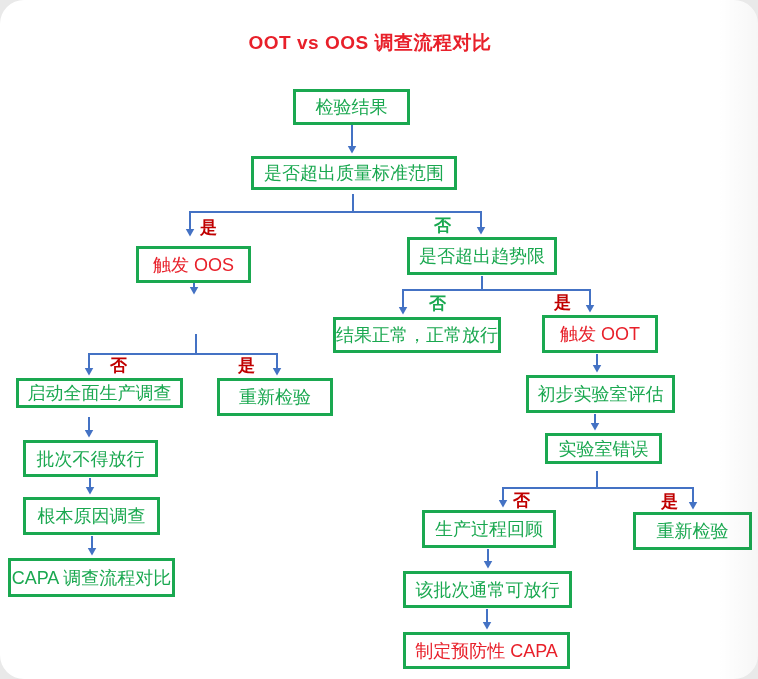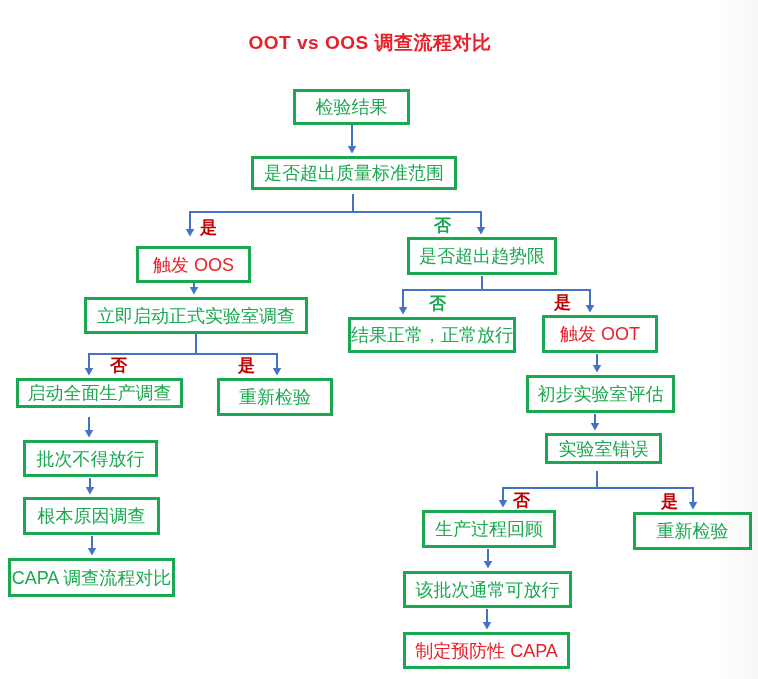--- a/index.html
+++ b/index.html
@@ -9,20 +9,21 @@
     --arrow:#4472c4;
     --background:#ffffff;
   }
   html,body{margin:0;padding:0;background:#e9e9e9;}
   body{font-family:"Liberation Sans","DejaVu Sans",sans-serif;}
   #stage{
     position:relative;
     width:758px;height:679px;
     background:var(--background);
     overflow:hidden;
+    border-radius:24px;
   }
   #edge-shadow{
     position:absolute;top:0;right:0;width:40px;height:100%;
     background:linear-gradient(to right, rgba(0,0,0,0), rgba(0,0,0,0.035));
     pointer-events:none;
   }
   .title{
     position:absolute;left:0;top:30px;width:740px;height:26px;
     text-align:center;font-size:19px;font-weight:bold;color:var(--red);
     letter-spacing:0.5px;
@@ -81,22 +82,21 @@
     <path class="edge" marker-end="url(#ah)" d="M597,471 V488 H503 V506"></path>
     <path class="edge" marker-end="url(#ah)" d="M597,488 H693 V508"></path>
     <path class="edge" marker-end="url(#ah)" d="M488,549 V567"></path>
     <path class="edge" marker-end="url(#ah)" d="M487,609 V628"></path>
   </svg>
 
   <div class="node green" style="left:293px;top:89px;width:117px;height:36px">检验结果</div>
   <div class="node green" style="left:251px;top:156px;width:206px;height:34px">是否超出质量标准范围</div>
   <div class="node red" style="left:136px;top:246px;width:115px;height:37px">触发 OOS</div>
   <div class="node green" style="left:407px;top:237px;width:150px;height:38px">是否超出趋势限</div>
-  <div class="node green" style="left:84px;top:297px;width:224px;height:37px">立即启动正式实验室调查</div>
-  <div class="node green" style="left:348px;top:317px;width:168px;height:36px">结果正常，正常放行</div>
+  <div class="node green" style="left:333px;top:317px;width:168px;height:36px">结果正常，正常放行</div>
   <div class="node red" style="left:542px;top:315px;width:116px;height:38px">触发 OOT</div>
   <div class="node green" style="left:16px;top:378px;width:167px;height:30px">启动全面生产调查</div>
   <div class="node green" style="left:217px;top:378px;width:116px;height:38px">重新检验</div>
   <div class="node green" style="left:526px;top:375px;width:149px;height:38px">初步实验室评估</div>
   <div class="node green" style="left:23px;top:440px;width:135px;height:37px">批次不得放行</div>
   <div class="node green" style="left:545px;top:433px;width:117px;height:31px">实验室错误</div>
   <div class="node green" style="left:23px;top:497px;width:137px;height:38px">根本原因调查</div>
   <div class="node green" style="left:422px;top:510px;width:134px;height:38px">生产过程回顾</div>
   <div class="node green" style="left:633px;top:512px;width:119px;height:38px">重新检验</div>
   <div class="node green" style="left:8px;top:558px;width:167px;height:39px">CAPA 调查流程对比</div>

